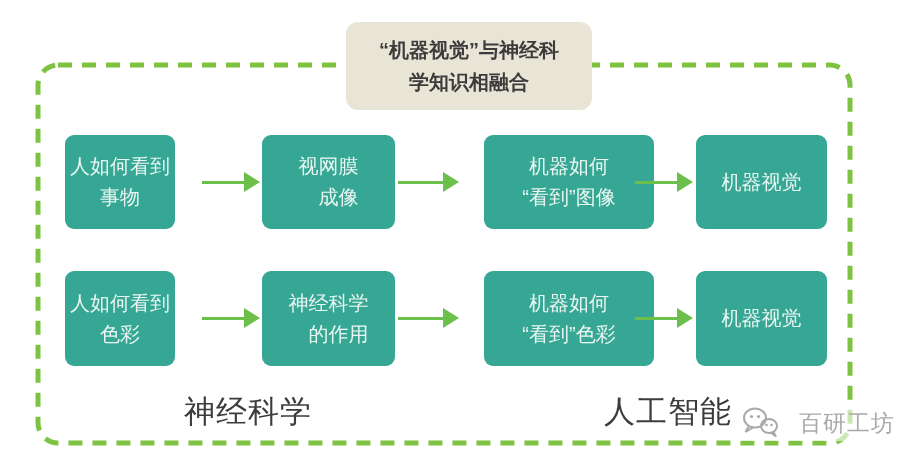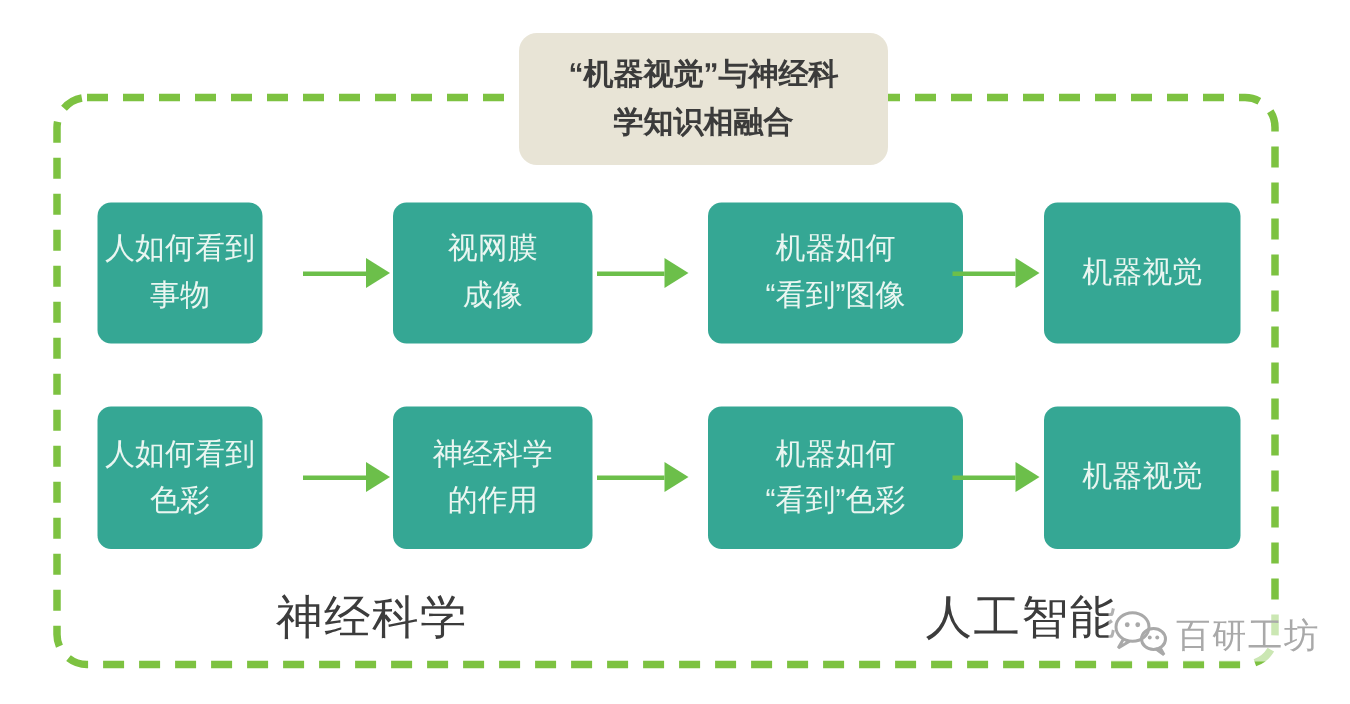--- a/index.html
+++ b/index.html
@@ -60,22 +60,22 @@
     justify-content: center;
     text-align: center;
     font-size: 20px;
     line-height: 1.55;
     white-space: pre-line;
     z-index: 2;
   }
   .r1 { top: 135px; height: 94px; }
   .r2 { top: 271px; height: 95px; }
   .c1 { left: 65px;  width: 110px; }
-  .c2 { left: 262px; width: 133px; }
-  .c3 { left: 472px; width: 170px; }
+  .c2 { left: 262px; width: 133px; text-align: right; }
+  .c3 { left: 484px; width: 170px; }
   .c4 { left: 696px; width: 131px; }
 
   
   .arrow {
     position: absolute;
     display: flex;
     align-items: center;
     height: 20px;
     z-index: 2;
   }
@@ -95,30 +95,30 @@
   
   .footer-label {
     position: absolute;
     top: 391px;
     font-size: 31px;
     color: var(--footer-text, #3c3c3c);
     letter-spacing: 1px;
     z-index: 2;
   }
   .fl-left  { left: 184px; }
-  .fl-right { left: 617px; }
+  .fl-right { left: 604px; }
 
   
   .watermark {
     position: absolute;
     left: 739px;
     top: 405px;
     display: flex;
     align-items: center;
-    gap: 3px;
+    gap: 18px;
     z-index: 3;
     background: rgba(255,255,255,0.6);
     padding: 1px 2px;
   }
   .watermark-text {
     font-size: 23px;
     color: var(--watermark-gray, #a9a9a9);
     letter-spacing: 1px;
   }
   .wm-icon { display: block; }

